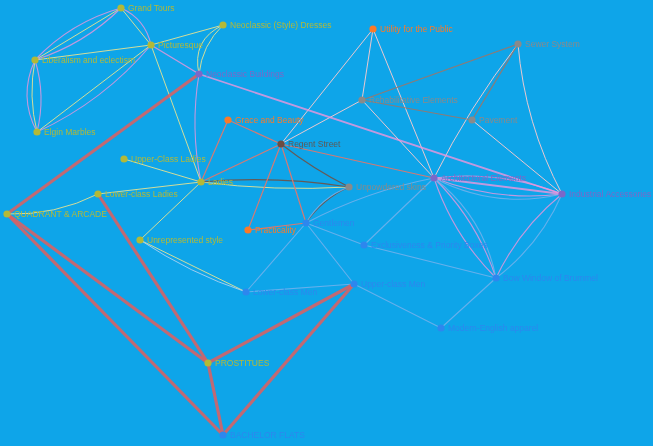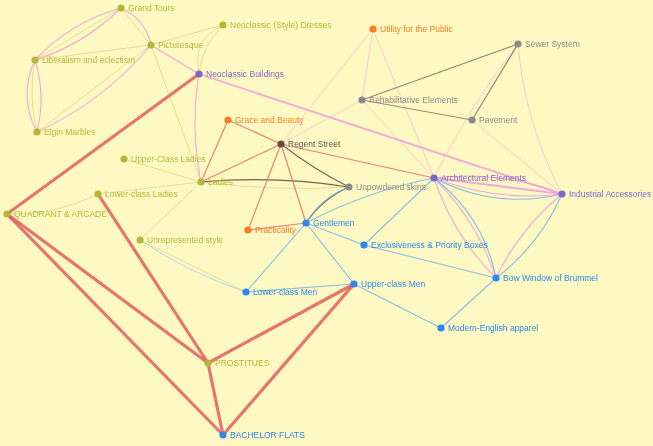--- a/index.html
+++ b/index.html
@@ -1,19 +1,19 @@
 <!DOCTYPE html>
 <html><head>
 <meta charset="utf-8">
 <style>
   html, body { margin: 0; padding: 0; background: #ffffff; }
   .stage {
     position: relative;
     width: 653px; height: 446px;
-    background: #fef9c3;
+    background: #0ea5e9;
     overflow: hidden;
     font-family: "Liberation Sans", sans-serif;
   }
   svg { display: block; }
   .node-label {
     font-family: "Liberation Sans", sans-serif;
     font-size: 8.5px;
     dominant-baseline: middle;
   }
   .edge { fill: none; stroke-linecap: round; }

